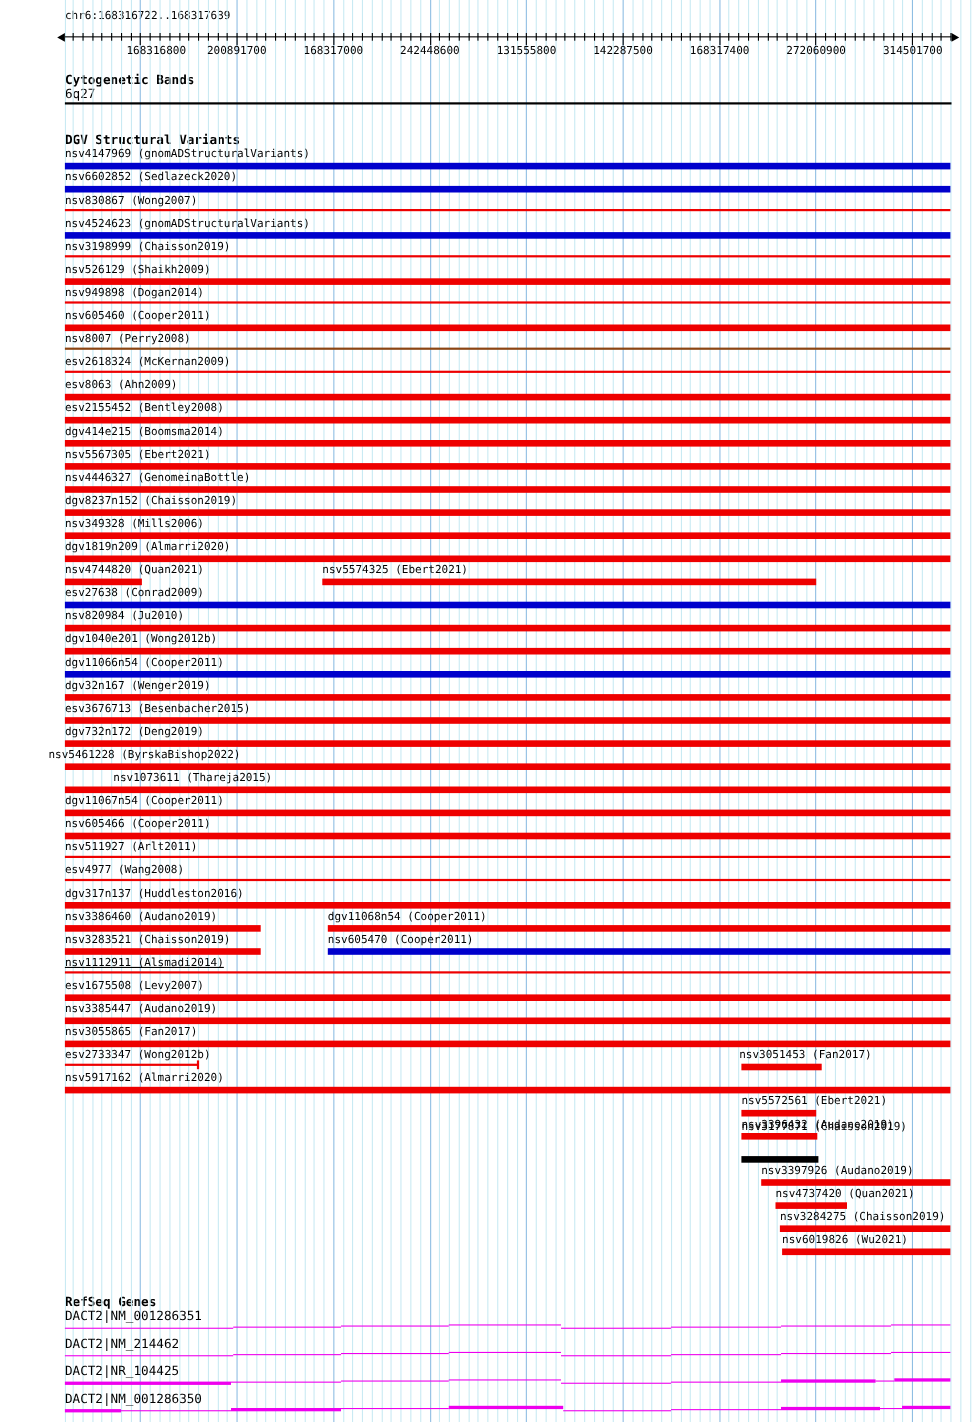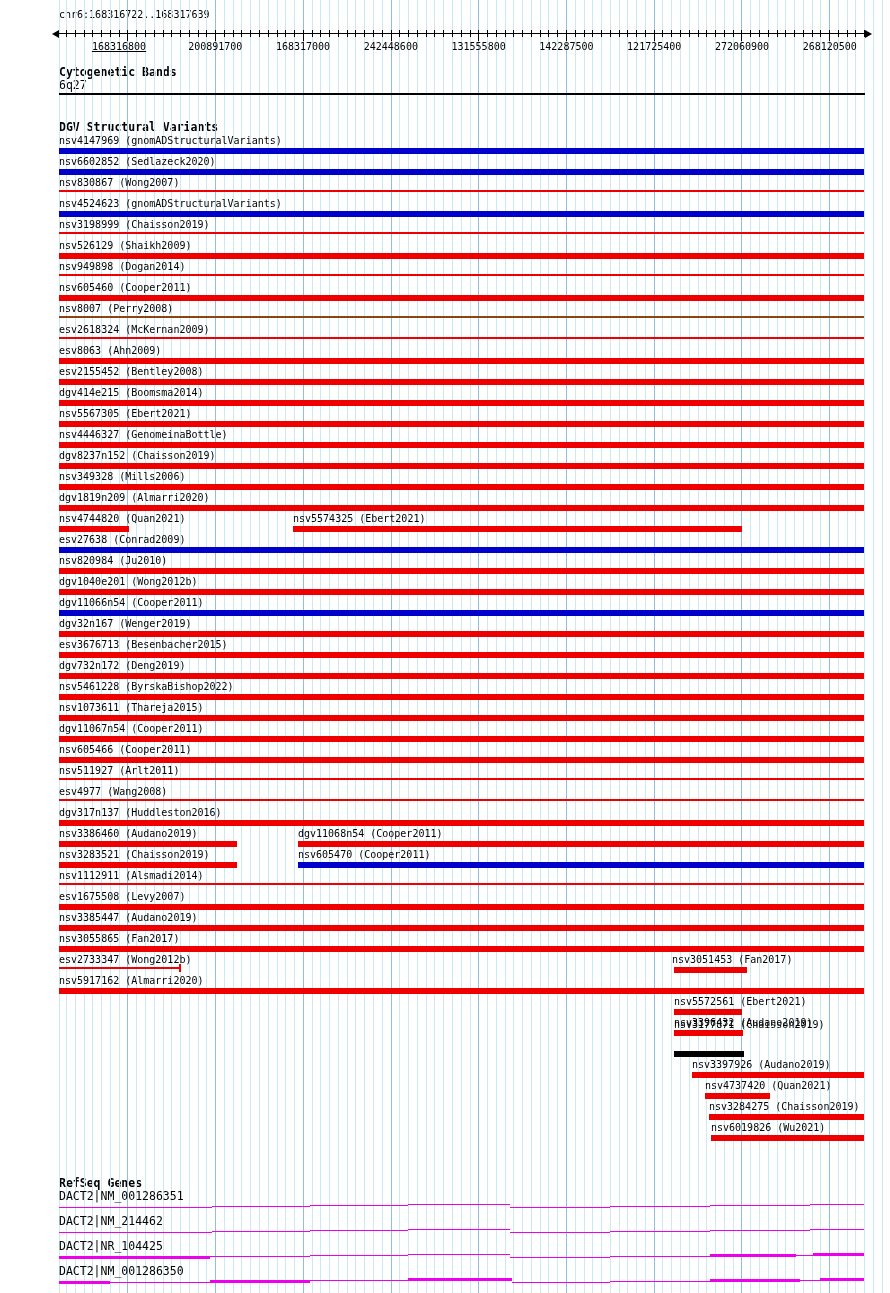--- a/index.html
+++ b/index.html
@@ -208,29 +208,29 @@
     <div class="tick" style="left: 785.29px; top: 30px; height: 7px;"></div>
     <div class="tick" style="left: 794.06px; top: 30px; height: 7px;"></div>
     <div class="tick" style="left: 802.84px; top: 30px; height: 7px;"></div>
     <div class="tick" style="left: 811.61px; top: 30px; height: 7px;"></div>
     <div class="tick" style="left: 820.38px; top: 30px; height: 7px;"></div>
     <div class="tick" style="left: 829.15px; top: 30px; height: 11px;"></div>
     <div class="tick" style="left: 837.92px; top: 30px; height: 7px;"></div>
     <div class="tick" style="left: 846.69px; top: 30px; height: 7px;"></div>
     <div class="tick" style="left: 855.46px; top: 30px; height: 7px;"></div>
     <div class="tick" style="left: 864.24px; top: 30px; height: 7px;"></div>
-    <div class="t" style="left: 119px; top: 40px; transform: translateX(-50%); text-decoration: underline;">168316800</div>
+    <div class="t" style="left: 142px; top: 40px; transform: translateX(-50%);">168316800</div>
     <div class="t" style="left: 215.26px; top: 40px; transform: translateX(-50%);">200891700</div>
     <div class="t" style="left: 303.046px; top: 40px; transform: translateX(-50%);">168317000</div>
     <div class="t" style="left: 390.832px; top: 40px; transform: translateX(-50%);">242448600</div>
     <div class="t" style="left: 478.618px; top: 40px; transform: translateX(-50%);">131555800</div>
     <div class="t" style="left: 566.405px; top: 40px; transform: translateX(-50%);">142287500</div>
-    <div class="t" style="left: 654.191px; top: 40px; transform: translateX(-50%);">121725400</div>
+    <div class="t" style="left: 654.191px; top: 40px; transform: translateX(-50%);">168317400</div>
     <div class="t" style="left: 741.977px; top: 40px; transform: translateX(-50%);">272060900</div>
-    <div class="t" style="left: 829.763px; top: 40px; transform: translateX(-50%);">268120500</div>
+    <div class="t" style="left: 829.763px; top: 40px; transform: translateX(-50%);">314501700</div>
     <div class="abs" style="left: 59px; top: 93px; width: 806px; height: 2px; background: rgb(0, 0, 0);"></div>
     <div class="t" style="left: 59px; top: 134px;">nsv4147969 (gnomADStructuralVariants)</div>
     <div class="abs" style="left: 59px; top: 148px; width: 805px; height: 6px; background: rgb(0, 0, 204);"></div>
     <div class="t" style="left: 59px; top: 155px;">nsv6602852 (Sedlazeck2020)</div>
     <div class="abs" style="left: 59px; top: 169px; width: 805px; height: 6px; background: rgb(0, 0, 204);"></div>
     <div class="t" style="left: 59px; top: 176px;">nsv830867 (Wong2007)</div>
     <div class="abs" style="left: 59px; top: 190px; width: 805px; height: 2px; background: rgb(238, 0, 0);"></div>
     <div class="t" style="left: 59px; top: 197px;">nsv4524623 (gnomADStructuralVariants)</div>
     <div class="abs" style="left: 59px; top: 211px; width: 805px; height: 6px; background: rgb(0, 0, 204);"></div>
     <div class="t" style="left: 59px; top: 218px;">nsv3198999 (Chaisson2019)</div>
@@ -272,43 +272,43 @@
     <div class="t" style="left: 59px; top: 575px;">dgv1040e201 (Wong2012b)</div>
     <div class="abs" style="left: 59px; top: 589px; width: 805px; height: 6px; background: rgb(238, 0, 0);"></div>
     <div class="t" style="left: 59px; top: 596px;">dgv11066n54 (Cooper2011)</div>
     <div class="abs" style="left: 59px; top: 610px; width: 805px; height: 6px; background: rgb(0, 0, 204);"></div>
     <div class="t" style="left: 59px; top: 617px;">dgv32n167 (Wenger2019)</div>
     <div class="abs" style="left: 59px; top: 631px; width: 805px; height: 6px; background: rgb(238, 0, 0);"></div>
     <div class="t" style="left: 59px; top: 638px;">esv3676713 (Besenbacher2015)</div>
     <div class="abs" style="left: 59px; top: 652px; width: 805px; height: 6px; background: rgb(238, 0, 0);"></div>
     <div class="t" style="left: 59px; top: 659px;">dgv732n172 (Deng2019)</div>
     <div class="abs" style="left: 59px; top: 673px; width: 805px; height: 6px; background: rgb(238, 0, 0);"></div>
-    <div class="t" style="left: 59px; top: 680px;">nsv5461228 (ByrskaBishop2022)</div>
+    <div class="t" style="left: 44px; top: 680px;">nsv5461228 (ByrskaBishop2022)</div>
     <div class="abs" style="left: 59px; top: 694px; width: 805px; height: 6px; background: rgb(238, 0, 0);"></div>
-    <div class="t" style="left: 59px; top: 701px;">nsv1073611 (Thareja2015)</div>
+    <div class="t" style="left: 59px; top: 701px; padding-left: 44px;">nsv1073611 (Thareja2015)</div>
     <div class="abs" style="left: 59px; top: 715px; width: 805px; height: 6px; background: rgb(238, 0, 0);"></div>
     <div class="t" style="left: 59px; top: 722px;">dgv11067n54 (Cooper2011)</div>
     <div class="abs" style="left: 59px; top: 736px; width: 805px; height: 6px; background: rgb(238, 0, 0);"></div>
     <div class="t" style="left: 59px; top: 743px;">nsv605466 (Cooper2011)</div>
     <div class="abs" style="left: 59px; top: 757px; width: 805px; height: 6px; background: rgb(238, 0, 0);"></div>
     <div class="t" style="left: 59px; top: 764px;">nsv511927 (Arlt2011)</div>
     <div class="abs" style="left: 59px; top: 778px; width: 805px; height: 2px; background: rgb(238, 0, 0);"></div>
     <div class="t" style="left: 59px; top: 785px;">esv4977 (Wang2008)</div>
     <div class="abs" style="left: 59px; top: 799px; width: 805px; height: 2px; background: rgb(238, 0, 0);"></div>
     <div class="t" style="left: 59px; top: 806px;">dgv317n137 (Huddleston2016)</div>
     <div class="abs" style="left: 59px; top: 820px; width: 805px; height: 6px; background: rgb(238, 0, 0);"></div>
     <div class="t" style="left: 59px; top: 827px;">nsv3386460 (Audano2019)</div>
     <div class="abs" style="left: 59px; top: 841px; width: 178px; height: 6px; background: rgb(238, 0, 0);"></div>
     <div class="t" style="left: 298px; top: 827px;">dgv11068n54 (Cooper2011)</div>
     <div class="abs" style="left: 298px; top: 841px; width: 566px; height: 6px; background: rgb(238, 0, 0);"></div>
     <div class="t" style="left: 59px; top: 848px;">nsv3283521 (Chaisson2019)</div>
     <div class="abs" style="left: 59px; top: 862px; width: 178px; height: 6px; background: rgb(238, 0, 0);"></div>
     <div class="t" style="left: 298px; top: 848px;">nsv605470 (Cooper2011)</div>
     <div class="abs" style="left: 298px; top: 862px; width: 566px; height: 6px; background: rgb(0, 0, 204);"></div>
-    <div class="t" style="left: 59px; top: 869px;">nsv1112911 (Alsmadi2014)</div>
+    <div class="t" style="left: 59px; top: 869px; text-decoration: underline;">nsv1112911 (Alsmadi2014)</div>
     <div class="abs" style="left: 59px; top: 883px; width: 805px; height: 2px; background: rgb(238, 0, 0);"></div>
     <div class="t" style="left: 59px; top: 890px;">esv1675508 (Levy2007)</div>
     <div class="abs" style="left: 59px; top: 904px; width: 805px; height: 6px; background: rgb(238, 0, 0);"></div>
     <div class="t" style="left: 59px; top: 911px;">nsv3385447 (Audano2019)</div>
     <div class="abs" style="left: 59px; top: 925px; width: 805px; height: 6px; background: rgb(238, 0, 0);"></div>
     <div class="t" style="left: 59px; top: 932px;">nsv3055865 (Fan2017)</div>
     <div class="abs" style="left: 59px; top: 946px; width: 805px; height: 6px; background: rgb(238, 0, 0);"></div>
     <div class="t" style="left: 59px; top: 953px;">esv2733347 (Wong2012b)</div>
     <div class="abs" style="left: 59px; top: 967px; width: 121px; height: 2px; background: rgb(238, 0, 0);"></div>
     <div class="abs" style="left: 179px; top: 964px; width: 2px; height: 8px; background: rgb(238, 0, 0);"></div>

